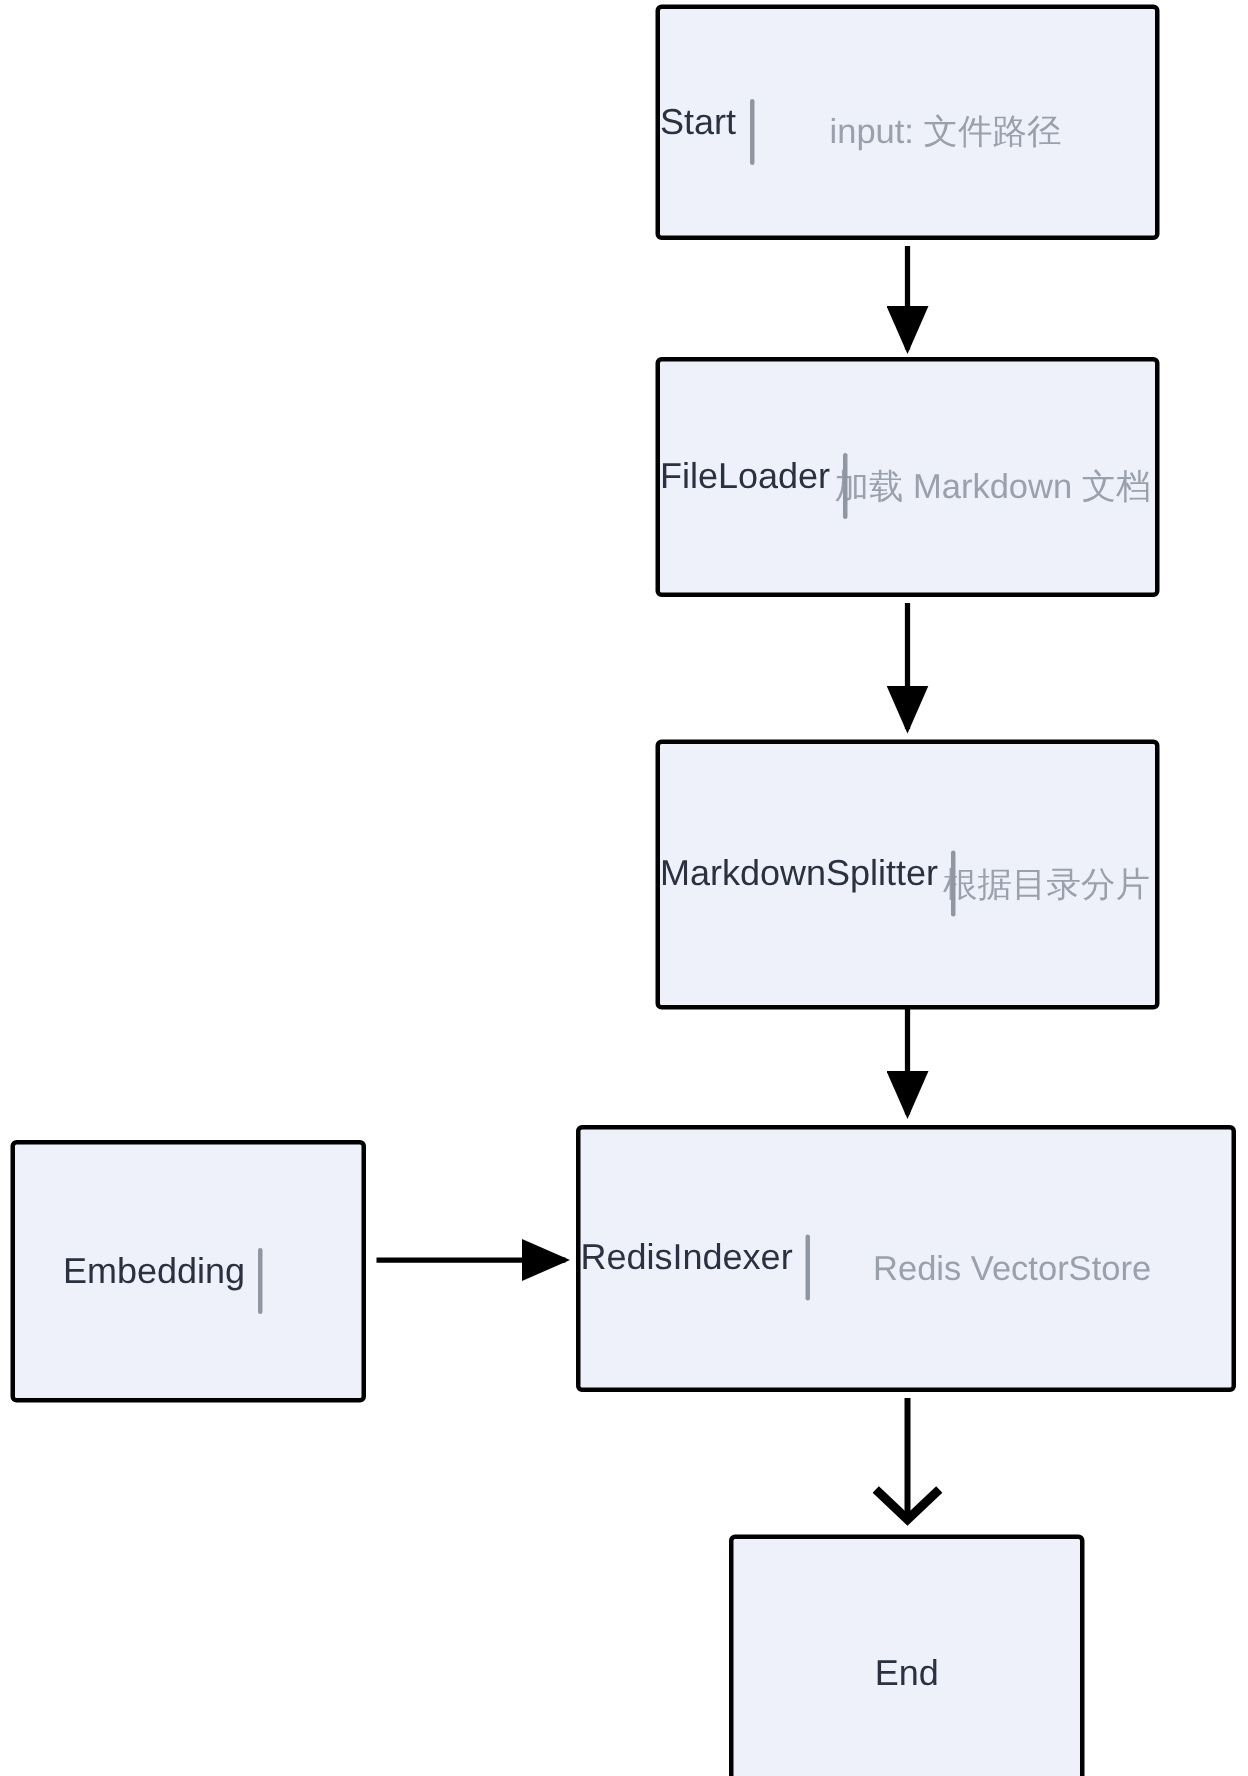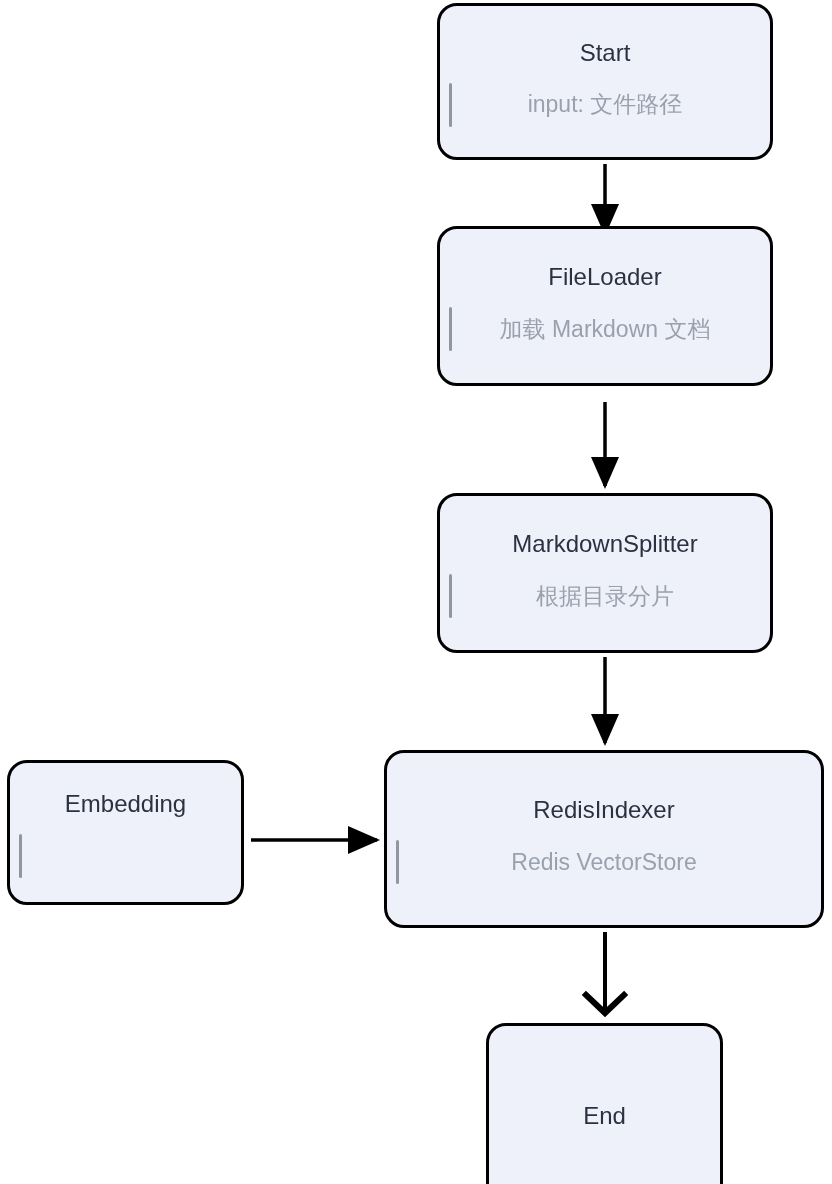--- a/index.html
+++ b/index.html
@@ -25,23 +25,23 @@
   }
   svg.edges {
     position: absolute;
     left: 0; top: 0;
     width: 832px; height: 1184px;
   }
   .node {
     position: absolute;
     background: var(--node-fill);
     border: 3px solid var(--node-border);
-    border-radius: 20px;
+    border-radius: 4px;
     display: flex;
-    flex-direction: column;
+    flex-direction: row;
     align-items: center;
     justify-content: center;
   }
   .node-title {
     font-size: 24px;
     line-height: 34px;
     color: var(--title-color);
     text-align: center;
     white-space: nowrap;
   }
@@ -64,23 +64,23 @@
     border-radius: 2px;
     background: var(--bar-color);
   }
   .node-subtitle {
     font-size: 23px;
     color: var(--subtitle-color);
     white-space: nowrap;
   }
   
   #node-start            { left: 437px; top: 3px;    width: 336px; height: 157px; }
-  #node-fileloader       { left: 437px; top: 226px;  width: 336px; height: 160px; }
-  #node-markdownsplitter { left: 437px; top: 493px;  width: 336px; height: 160px; }
-  #node-embedding        { left: 7px;   top: 760px;  width: 237px; height: 145px; }
+  #node-fileloader       { left: 437px; top: 238px;  width: 336px; height: 160px; }
+  #node-markdownsplitter { left: 437px; top: 493px;  width: 336px; height: 180px; }
+  #node-embedding        { left: 7px;   top: 760px;  width: 237px; height: 175px; padding-left: 32px; }
   #node-redisindexer     { left: 384px; top: 750px;  width: 440px; height: 178px; }
   #node-end              { left: 486px; top: 1023px; width: 237px; height: 186px; }
 </style>
 </head>
 <body>
 
 <div class="canvas">
 
   <svg class="edges" viewBox="0 0 832 1184" xmlns="http://www.w3.org/2000/svg">
     <defs>

